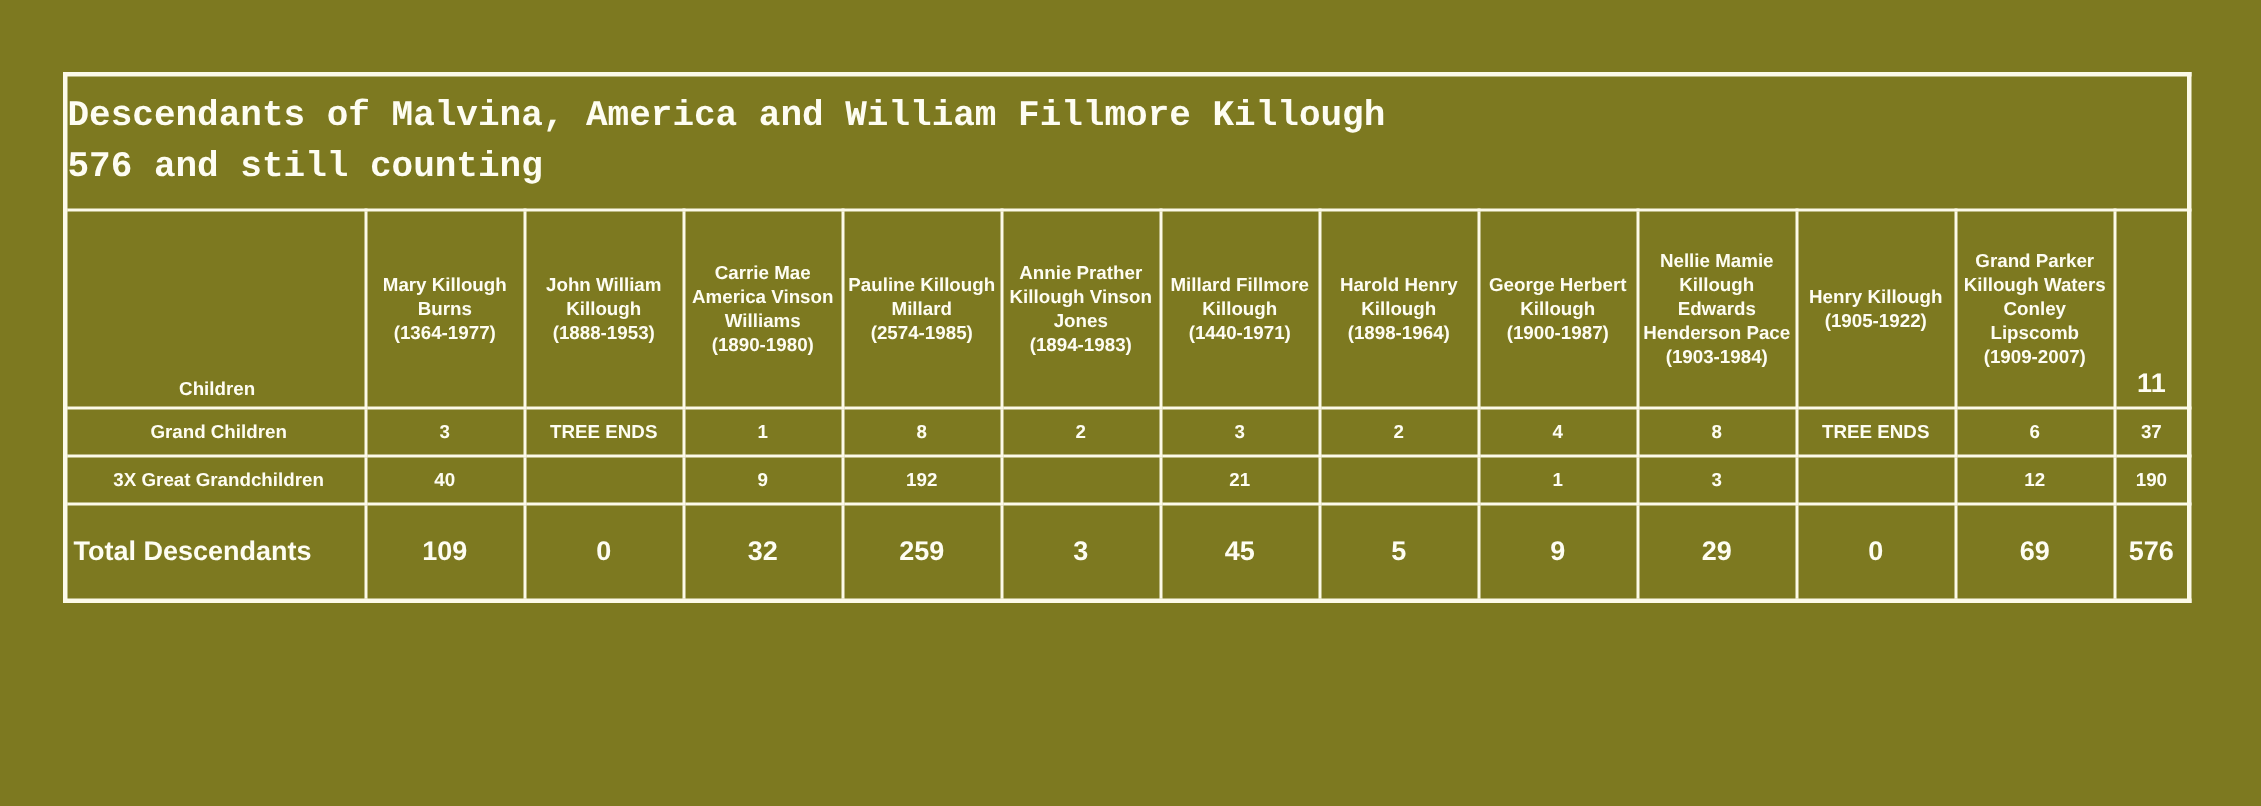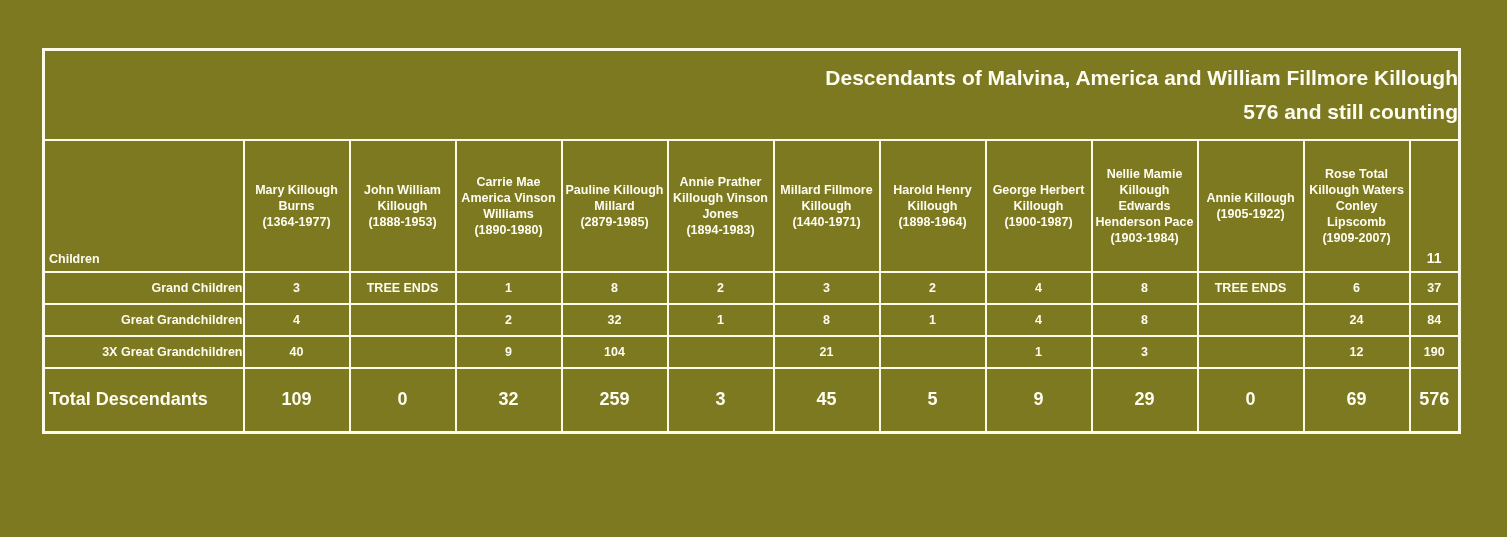--- a/index.html
+++ b/index.html
@@ -24,59 +24,60 @@
     border:3px solid var(--border);
     background:var(--olive);
   }
   table.desc td{
     border:2px solid var(--border);
     overflow:hidden;
   }
   
   td.title-cell{
     height:90px;
-    text-align:right;
-    vertical-align:middle;
-    font-size:21px;
+    text-align:left;
+    vertical-align:middle;
+    font-size:24px;
     line-height:34px;
+    font-family:Liberation Mono, monospace;
   }
   
   td.hcell{
     height:132px;
     text-align:center;
     vertical-align:middle;
     font-size:12.5px;
     line-height:16px;
     padding:0 2px;
   }
   td.hlabel{
     height:132px;
-    text-align:left;
+    text-align:center;
     vertical-align:bottom;
     font-size:12.5px;
     padding:0 2px 5px 4px;
     margin-top:13px;
   }
   td.hcount{
     height:132px;
     text-align:center;
     vertical-align:bottom;
-    font-size:14px;
+    font-size:18px;
     padding-bottom:5px;
   }
   .hname,.hyears{ display:block; }
   
   tr.datarow td{
     height:32px;
     font-size:12.5px;
     text-align:center;
     vertical-align:middle;
   }
   tr.datarow td.rlabel{
-    text-align:right;
+    text-align:center;
     padding-left:4px;
   }
   
   tr.totalrow td{
     height:65px;
     font-size:18px;
     text-align:center;
     vertical-align:middle;
   }
   tr.totalrow td.rlabel{
@@ -121,21 +122,21 @@
     <td class="hcell">
       <span class="hname">John William Killough</span>
       <span class="hyears">(1888-1953)</span>
     </td>
     <td class="hcell">
       <span class="hname">Carrie Mae America Vinson Williams</span>
       <span class="hyears">(1890-1980)</span>
     </td>
     <td class="hcell">
       <span class="hname">Pauline Killough Millard</span>
-      <span class="hyears">(2879-1985)</span>
+      <span class="hyears">(2574-1985)</span>
     </td>
     <td class="hcell">
       <span class="hname">Annie Prather Killough Vinson Jones</span>
       <span class="hyears">(1894-1983)</span>
     </td>
     <td class="hcell">
       <span class="hname">Millard Fillmore Killough</span>
       <span class="hyears">(1440-1971)</span>
     </td>
     <td class="hcell">
@@ -144,25 +145,25 @@
     </td>
     <td class="hcell">
       <span class="hname">George Herbert Killough</span>
       <span class="hyears">(1900-1987)</span>
     </td>
     <td class="hcell">
       <span class="hname">Nellie Mamie Killough Edwards Henderson Pace</span>
       <span class="hyears">(1903-1984)</span>
     </td>
     <td class="hcell">
-      <span class="hname">Annie Killough</span>
+      <span class="hname">Henry Killough</span>
       <span class="hyears">(1905-1922)</span>
     </td>
     <td class="hcell">
-      <span class="hname">Rose Total Killough Waters Conley Lipscomb</span>
+      <span class="hname">Grand Parker Killough Waters Conley Lipscomb</span>
       <span class="hyears">(1909-2007)</span>
     </td>
     <td class="hcount">11</td>
   </tr>
 
   <tr class="datarow">
     <td class="rlabel">Grand Children</td>
     <td>3</td>
     <td>TREE ENDS</td>
     <td>1</td>
@@ -170,43 +171,28 @@
     <td>2</td>
     <td>3</td>
     <td>2</td>
     <td>4</td>
     <td>8</td>
     <td>TREE ENDS</td>
     <td>6</td>
     <td>37</td>
   </tr>
 
-  <tr class="datarow">
-    <td class="rlabel">Great Grandchildren</td>
-    <td>4</td>
-    <td></td>
-    <td>2</td>
-    <td>32</td>
-    <td>1</td>
-    <td>8</td>
-    <td>1</td>
-    <td>4</td>
-    <td>8</td>
-    <td></td>
-    <td>24</td>
-    <td>84</td>
-  </tr>
 
 
   <tr class="datarow">
     <td class="rlabel">3X Great Grandchildren</td>
     <td>40</td>
     <td></td>
     <td>9</td>
-    <td>104</td>
+    <td>192</td>
     <td></td>
     <td>21</td>
     <td></td>
     <td>1</td>
     <td>3</td>
     <td></td>
     <td>12</td>
     <td>190</td>
   </tr>
 

